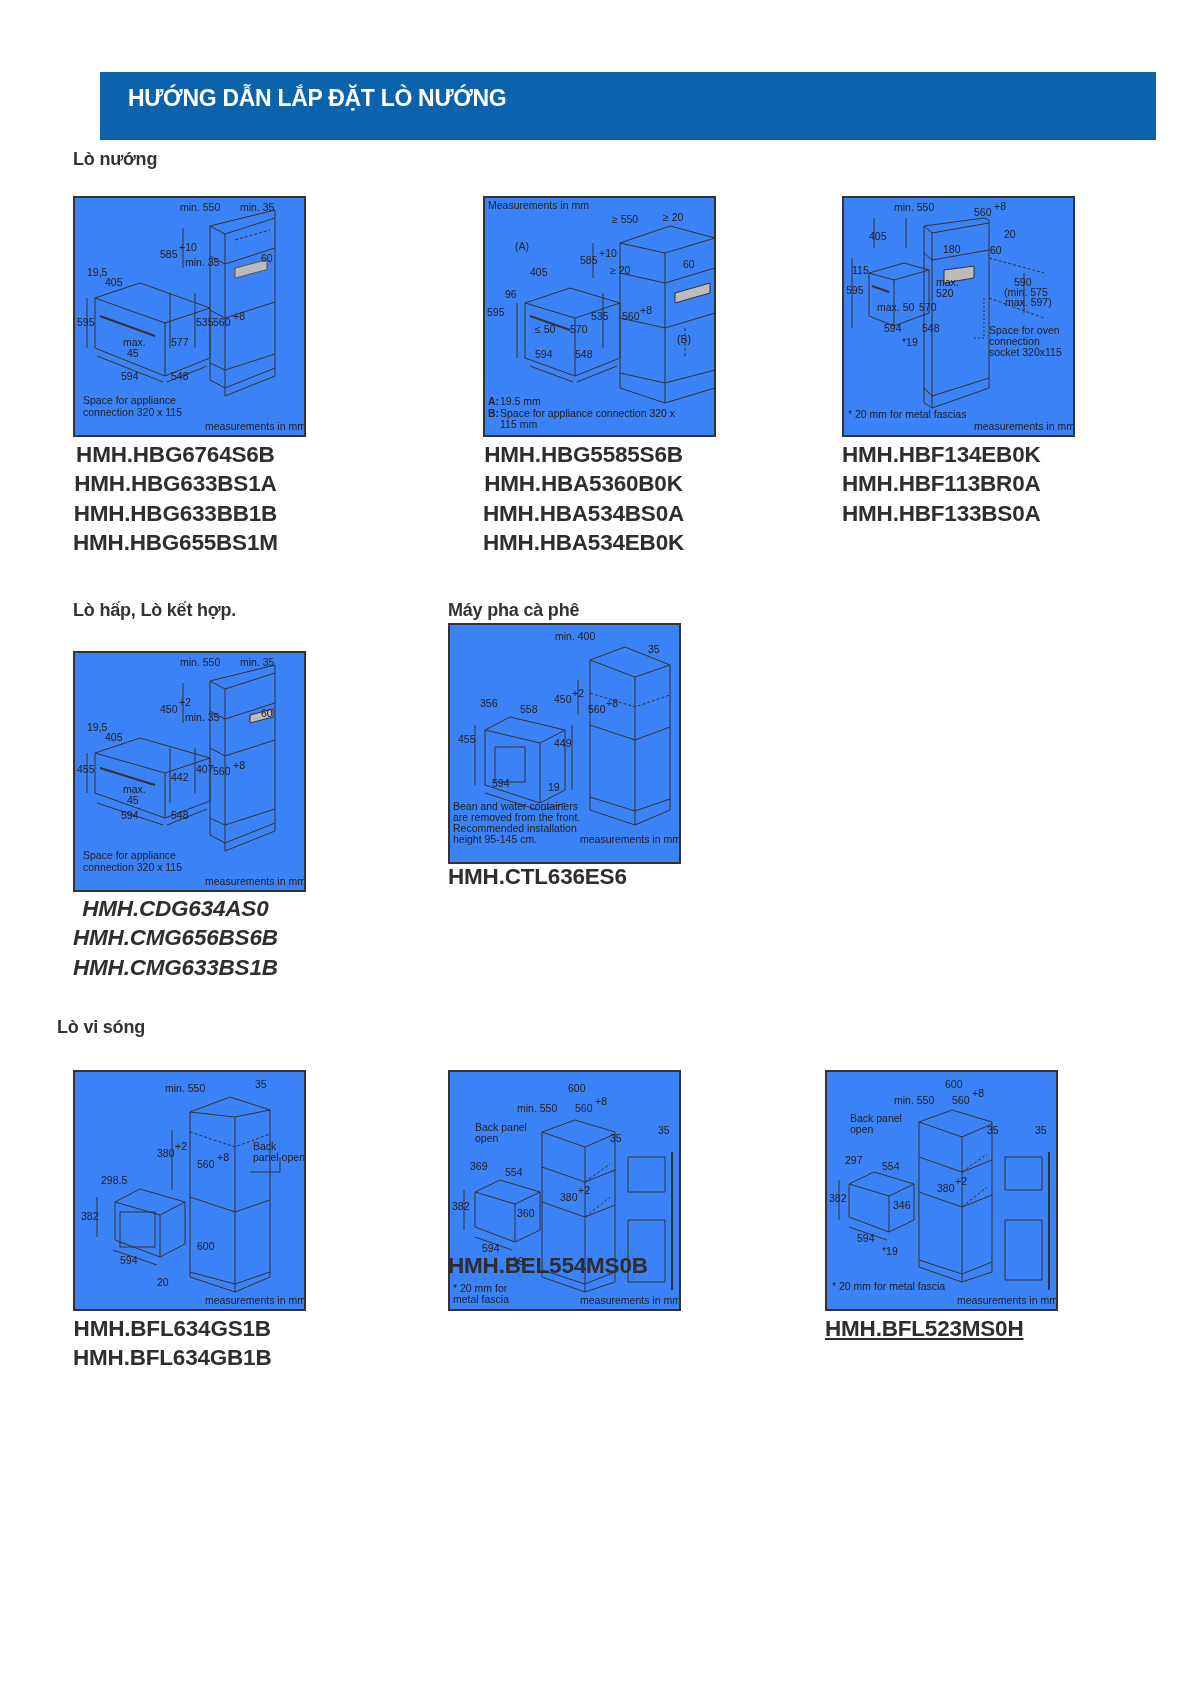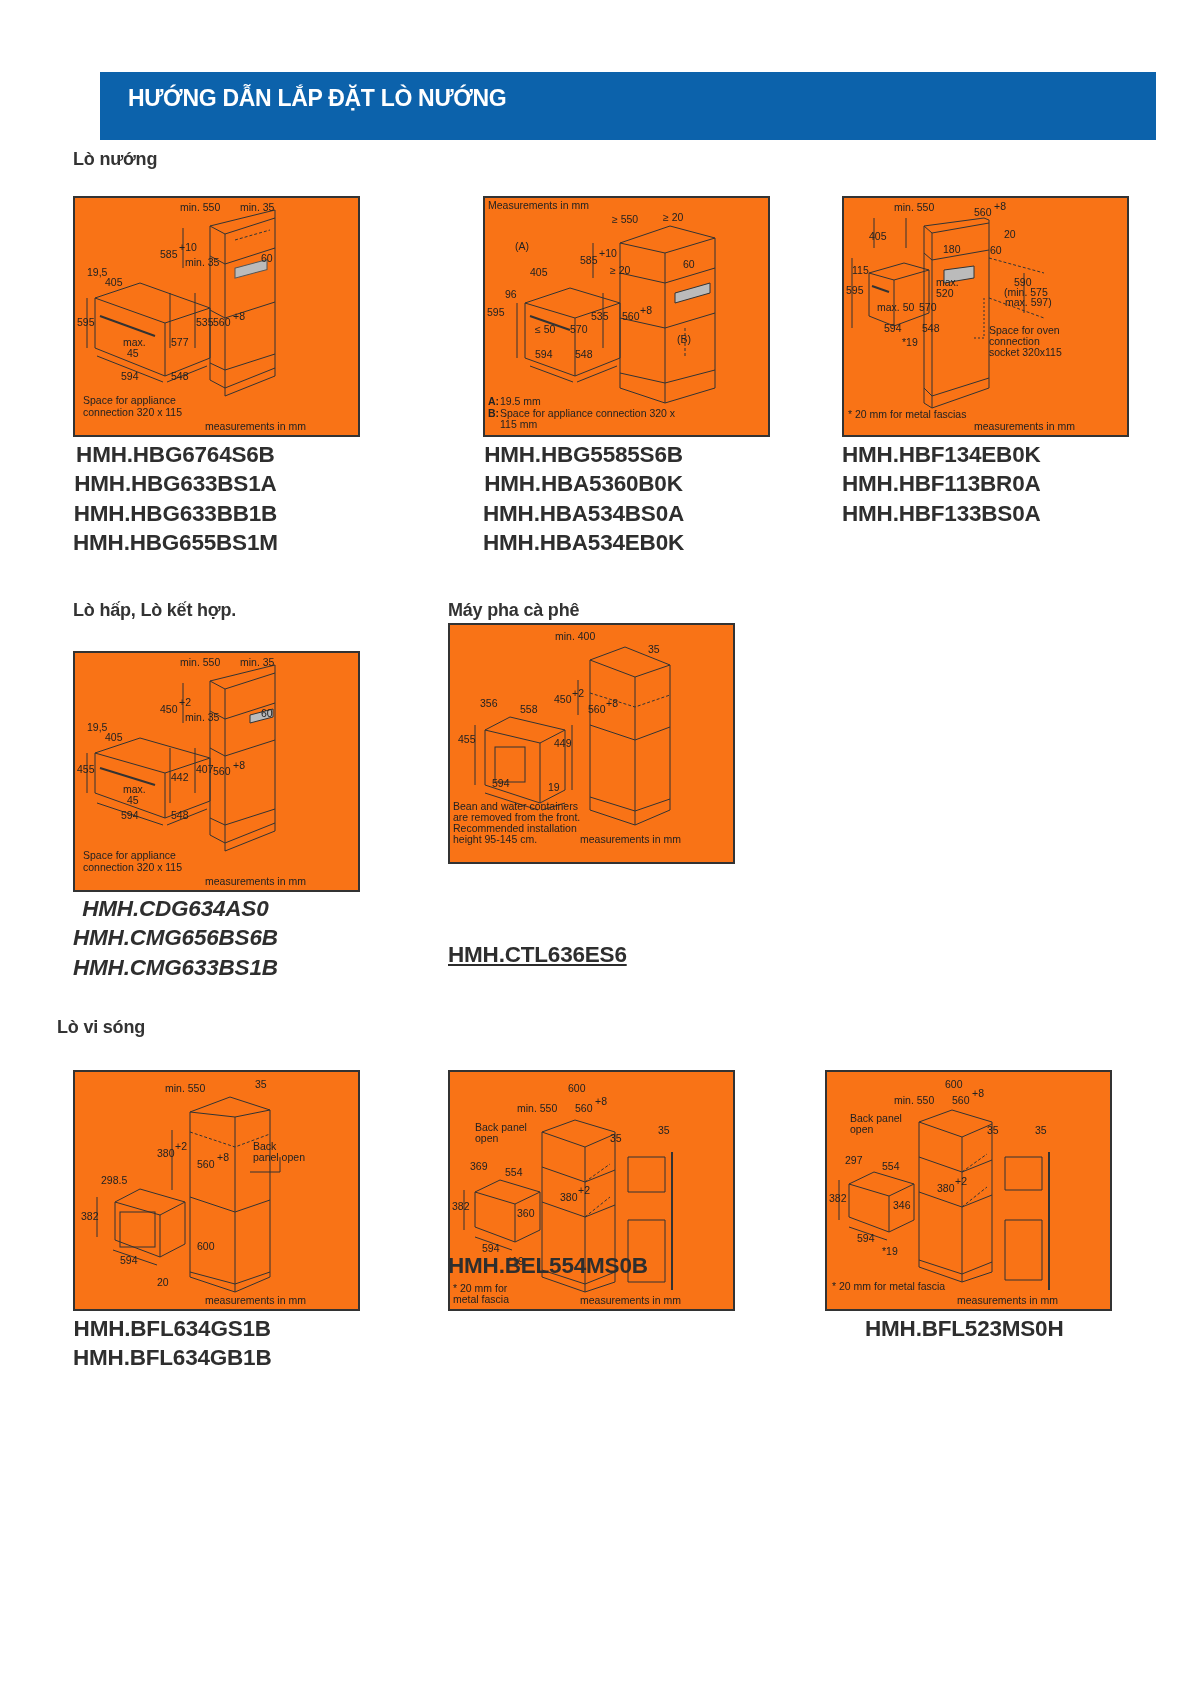--- a/index.html
+++ b/index.html
@@ -1,20 +1,20 @@
 <!DOCTYPE html>
 <html><head>
 <meta charset="utf-8">
 <style>
   html,body{margin:0;padding:0;background:#fff;}
   body{width:1200px;height:1697px;position:relative;overflow:hidden;font-family:"Liberation Sans","DejaVu Sans",sans-serif;color:#2b2b2b;}
   .band{position:absolute;left:72px;top:72px;width:1056px;height:68px;background:#0c62ab;margin-left:28px;}
   .band-title{position:absolute;left:28px;top:13px;font-size:23px;font-weight:bold;color:#fff;letter-spacing:-0.3px;}
   .sec{position:absolute;font-size:18px;font-weight:bold;color:#333;letter-spacing:-0.2px;}
-  .fig{position:absolute;width:287px;height:241px;border:2px solid #333;background:#f97316;box-sizing:border-box;overflow:hidden;}
+  .fig{position:absolute;width:233px;height:241px;border:2px solid #333;background:#3b82f6;box-sizing:border-box;overflow:hidden;}
   .fig svg{position:absolute;left:0;top:0;width:237px;height:237px;}
   .fig svg text{font-family:"Liberation Sans",sans-serif;font-size:10.5px;fill:#222;}
   .models{position:absolute;}
   .model{font-size:22.5px;font-weight:bold;color:#2e2e2e;line-height:29.3px;letter-spacing:-0.2px;white-space:nowrap;text-align:center;}
 </style>
 </head>
 <body>
 
 <div class="band">
   <div class="band-title">HƯỚNG DẪN LẮP ĐẶT LÒ NƯỚNG</div>
@@ -248,21 +248,21 @@
     <text x="104" y="122">449</text>
     <text x="42" y="162">594</text>
     <text x="98" y="166">19</text>
     <text x="3" y="185">Bean and water containers</text>
     <text x="3" y="196">are removed from the front.</text>
     <text x="3" y="207">Recommended installation</text>
     <text x="3" y="218">height 95-145 cm.</text>
     <text x="130" y="218" font-size="9.5">measurements in mm</text>
   </svg>
 </div>
-<div class="models" style="left:448px;top:940px;text-decoration:underline;">
+<div class="models" style="left:448px;top:862px;">
   <div class="model">HMH.CTL636ES6</div>
 </div>
 
 <div class="sec" style="left:57px;top:1017px;">Lò vi sóng</div>
 
 <div class="fig" style="left:73px;top:1070px;">
   <svg viewBox="0 0 237 237">
     <g stroke="#333" fill="none" stroke-width="1">
       <path d="M115 40 L155 25 L195 38 L195 205 L160 220 L115 205 Z"></path>
       <path d="M160 45 L160 220"></path>
@@ -371,15 +371,15 @@
     <text x="2" y="130">382</text>
     <text x="66" y="137">346</text>
     <text x="110" y="120">380</text>
     <text x="128" y="113" font-size="7">+2</text>
     <text x="30" y="170">594</text>
     <text x="55" y="183">*19</text>
     <text x="5" y="218">* 20 mm for metal fascia</text>
     <text x="130" y="232" font-size="9.5">measurements in mm</text>
   </svg>
 </div>
-<div class="models" style="left:865px;top:1314px;">
+<div class="models" style="left:825px;top:1314px;text-decoration:underline;">
   <div class="model">HMH.BFL523MS0H</div>
 </div>
 
 </body></html>

